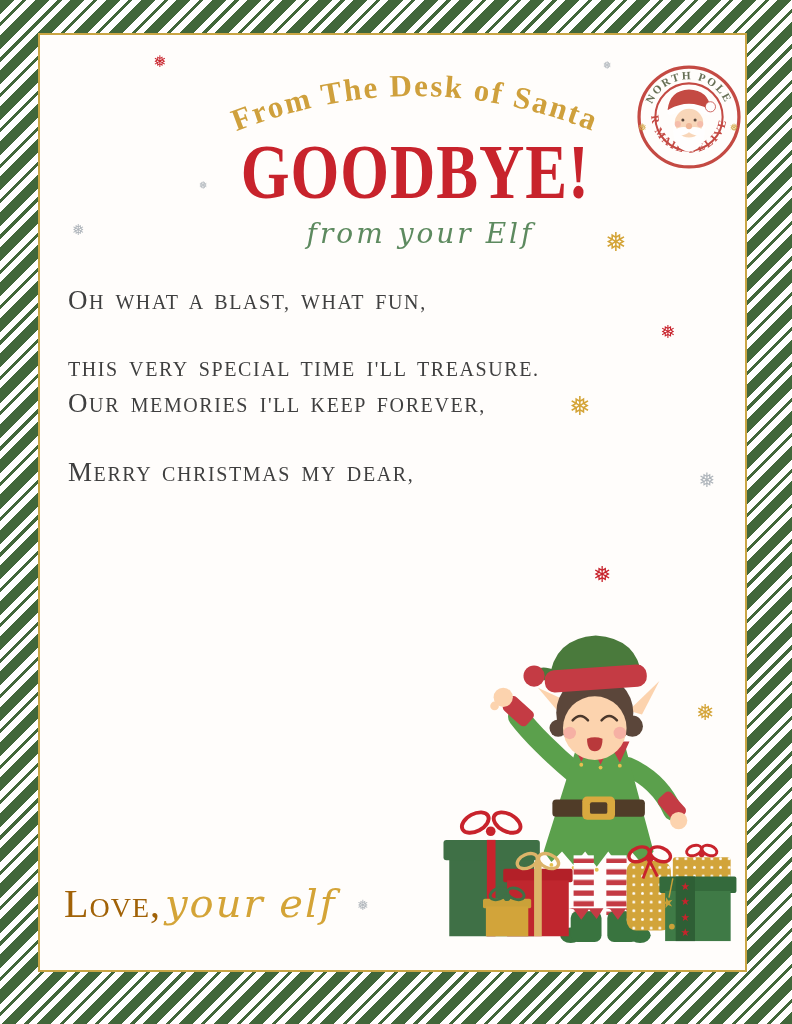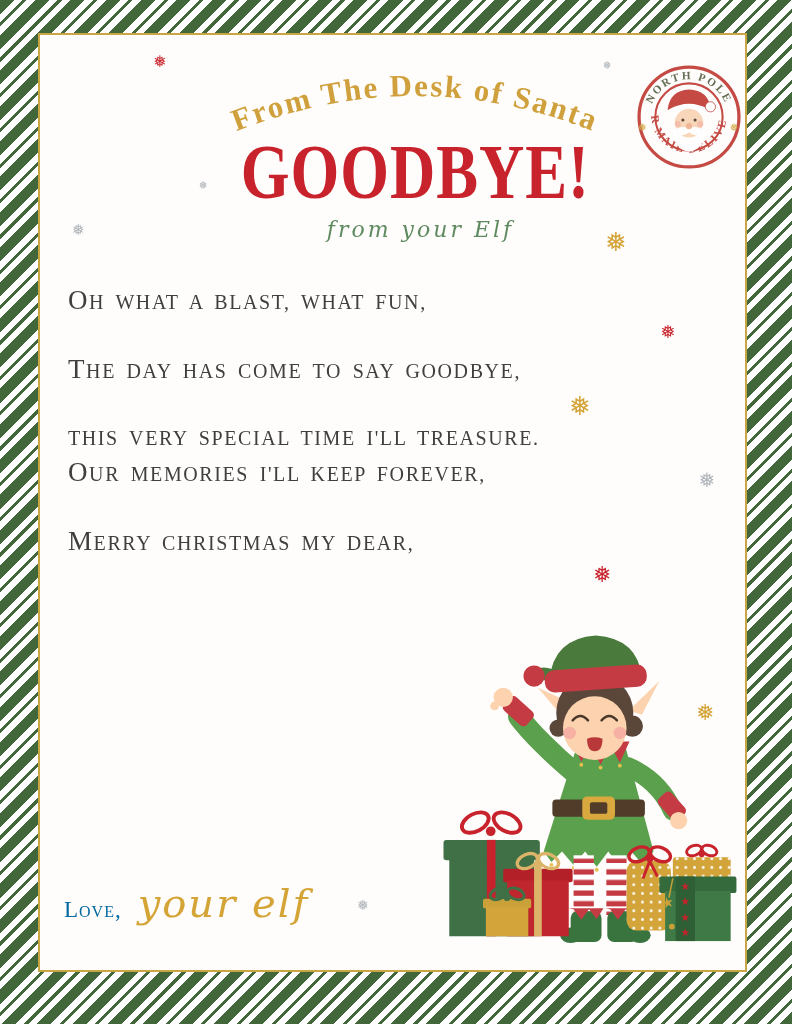--- a/index.html
+++ b/index.html
@@ -33,44 +33,44 @@
     letter-spacing:2px;fill:#cfa03c;
   }
   .headline{
     position:absolute;top:92px;left:0;right:0;text-align:center;padding-left:48px;
     font-weight:bold;font-size:66px;color:#c8232c;letter-spacing:1px;
     transform:scale(0.95,1.18);transform-origin:50% 0;
   }
   .subtitle{
     position:absolute;top:182px;left:0;right:0;text-align:center;padding-left:56px;
     font-family:"DejaVu Serif", serif;font-style:italic;
-    font-size:22px;color:#5d8a5f;letter-spacing:3px;
+    font-size:28px;color:#5d8a5f;letter-spacing:3px;
   }
   
   .stamp{position:absolute;left:596px;top:29px;opacity:.92;}
   .stamp-arc{font-family:"Liberation Serif", serif;font-weight:bold;font-size:11px;letter-spacing:2px;}
   .stamp-top{fill:#5a6347;}
   .stamp-bottom{fill:#bf3b34;}
   
   .poem{position:absolute;left:28px;top:248px;color:#3f3f3f;}
   .stanza{margin-bottom:33px;}
   .poem-line{
     font-size:20px;line-height:34px;text-transform:uppercase;
     letter-spacing:1.6px;word-spacing:4px;
   }
   .poem-line.lead::first-letter{font-size:27px;}
   
   .signature{position:absolute;left:24px;top:845px;white-space:nowrap;}
   .sig-love{
-    font-variant:small-caps;font-size:23px;color:#0369a1;letter-spacing:1px;
+    font-variant:small-caps;font-size:40px;color:#a16207;letter-spacing:1px;
   }
   .sig-love::first-letter{font-size:44px;}
   .sig-name{
     font-family:"DejaVu Serif", serif;font-style:italic;
-    font-size:40px;color:#d4a437;margin-left:12px;letter-spacing:2px;
+    font-size:40px;color:#d4a437;letter-spacing:2px;
   }
   
   .elf{position:absolute;left:390px;top:585px;}
   .star-glyph{font-family:"DejaVu Sans", sans-serif;}
 </style>
 </head>
 <body>
 
 <div class="frame"></div>
 
@@ -133,21 +133,20 @@
       <text x="2" y="66">❅</text>
         <text x="92" y="66">❅</text>
     </g>
   </svg>
 
   <div class="poem">
     <div class="stanza">
       <div class="poem-line lead">Oh what a blast, what fun,</div>
     </div>
     <div class="stanza">
-      <div class="poem-line lead">The day has come to say goodbye,</div>
     </div>
     <div class="stanza">
     </div>
     <div class="stanza">
       <div class="poem-line">this very special time I'll treasure.</div>
       <div class="poem-line lead">Our memories I'll keep forever,</div>
     </div>
     <div class="stanza">
       <div class="poem-line lead">Merry Christmas my dear,</div>
     </div>

